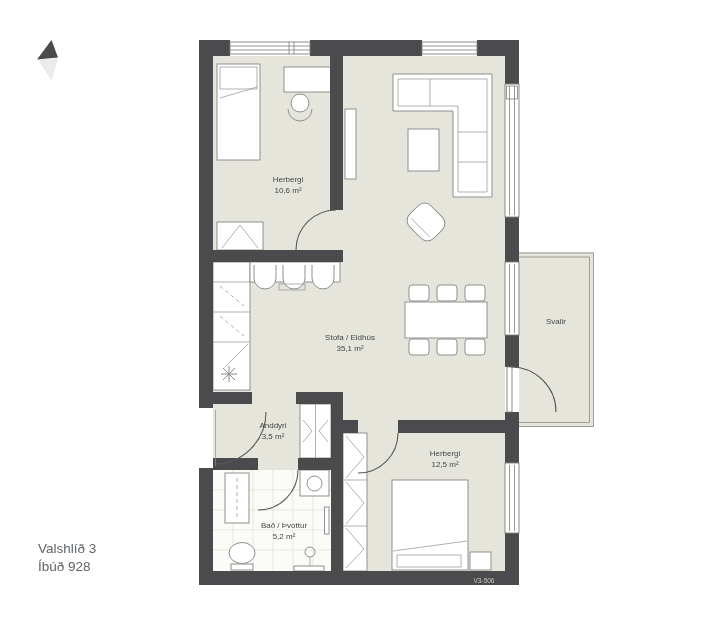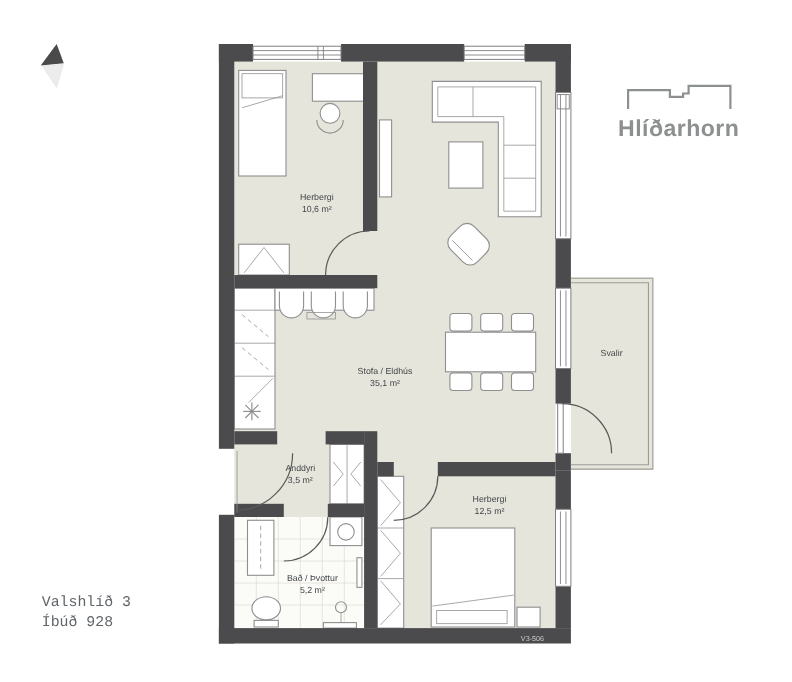--- a/index.html
+++ b/index.html
@@ -16,21 +16,21 @@
   .win{fill:#ffffff;stroke:#7e7e7e;stroke-width:.9;}
   .winl{stroke:#7e7e7e;stroke-width:.8;fill:none;}
   .arc{fill:none;stroke:#5a5a5a;stroke-width:1.1;}
   .rail{fill:none;stroke:#9d9d96;stroke-width:1;}
   .tile{stroke:#ddd9cd;stroke-width:.6;}
   svg text{font-family:"Liberation Sans",sans-serif;}
   .room-label{font-size:8px;fill:var(--label,#43474a);}
   .code-label{font-size:6.5px;fill:#c9c9c9;}
   .logo{position:absolute;top:74px;left:551px;width:132px;text-align:center;color:var(--logo,#8d9090);}
   .logo-text{font-size:21px;font-weight:bold;letter-spacing:.4px;margin-top:1px;}
-  .address{position:absolute;left:38px;top:540px;font-size:13.5px;color:#5f6468;line-height:1.35;font-family:Liberation Mono, monospace;}
+  .address{position:absolute;left:38px;top:540px;font-size:13.5px;color:#5f6468;line-height:1.35;}
 </style>
 </head>
 <body>
 
 <div class="canvas">
 
   <svg class="plan" width="720" height="620" viewBox="0 0 720 620">
 
     <g>
       <polygon points="51.5,40 37,59.5 58,57.5" fill="#4a4a4a"></polygon>
@@ -249,25 +249,19 @@
     <text x="273" y="439" text-anchor="middle" class="room-label">3,5 m²</text>
     <text x="284" y="528" text-anchor="middle" class="room-label">Bað / Þvottur</text>
     <text x="284" y="539" text-anchor="middle" class="room-label">5,2 m²</text>
     <text x="445" y="456" text-anchor="middle" class="room-label">Herbergi</text>
     <text x="445" y="467" text-anchor="middle" class="room-label">12,5 m²</text>
     <text x="556" y="324" text-anchor="middle" class="room-label">Svalir</text>
 
     <text x="484" y="583" text-anchor="middle" class="code-label">V3-506</text>
   </svg>
 
-  <div class="logo">
-    <svg width="104" height="26" viewBox="0 0 104 26">
-      <path d="M 6 25 V 8 H 44 V 14 H 56 V 11 H 61 V 4 H 99 V 25" fill="none" stroke="currentColor" stroke-width="2"></path>
-    </svg>
-    <div class="logo-text">Hlíðarhorn</div>
-  </div>
 
   <div class="address">
     <div>Valshlíð 3</div>
     <div>Íbúð 928</div>
   </div>
 
 </div>
 
 </body></html>

